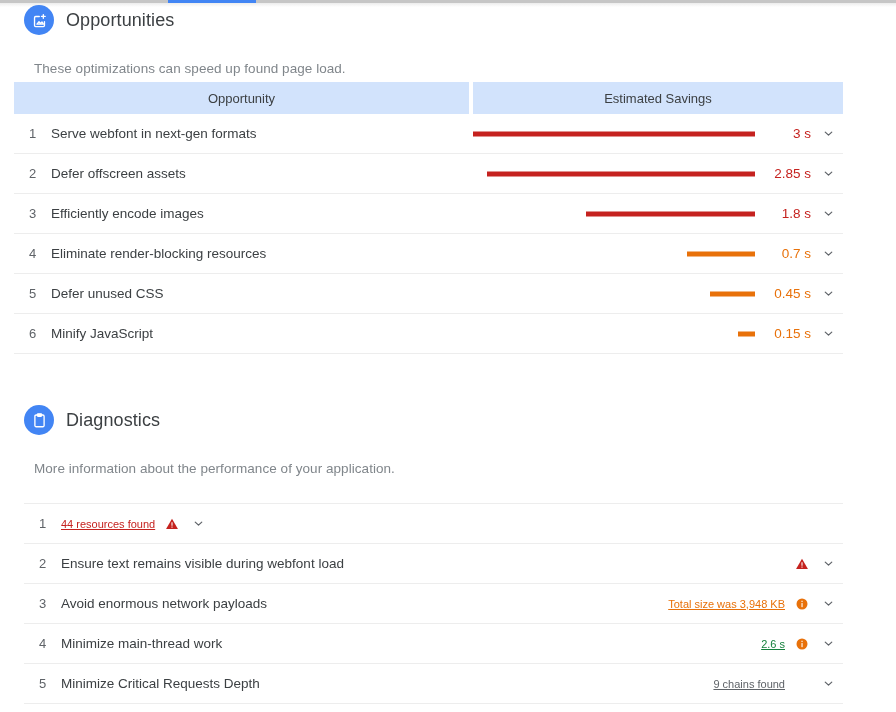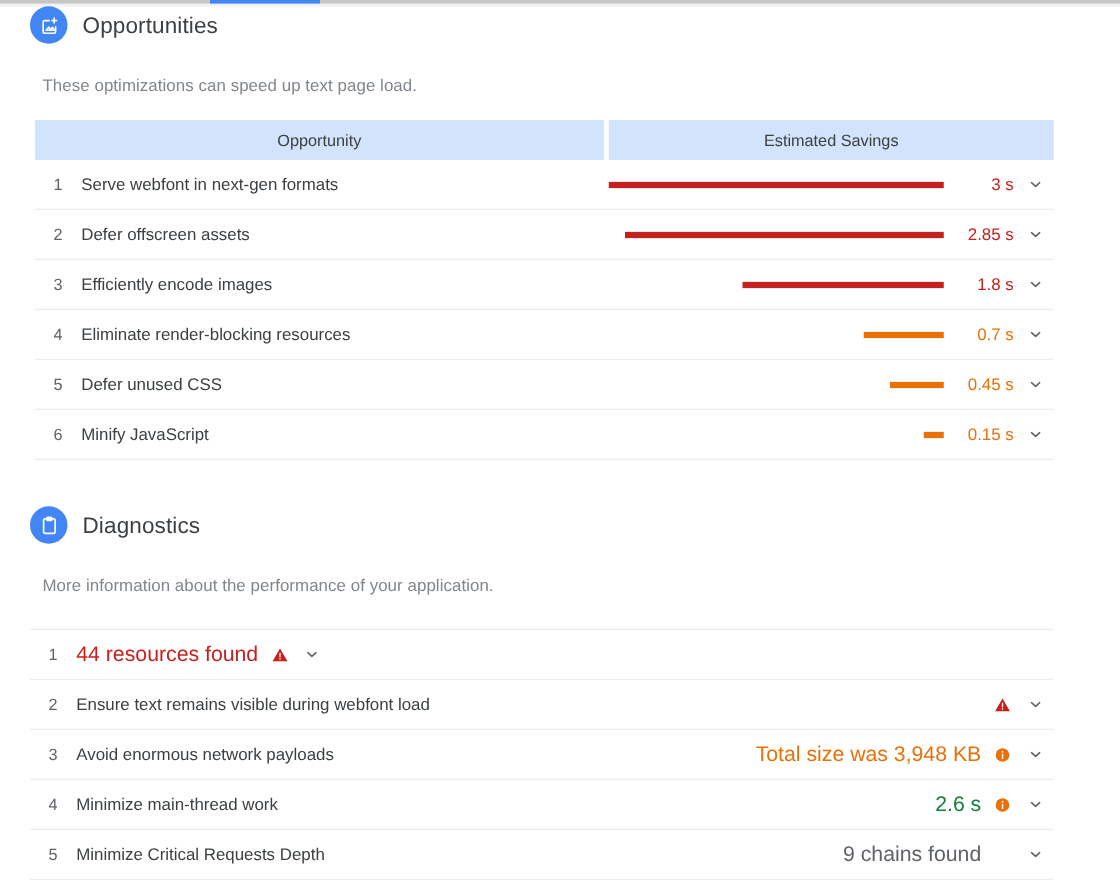--- a/index.html
+++ b/index.html
@@ -84,22 +84,22 @@
   .section-desc {
     font-size: 13.5px;
     color: #80868b;
     padding-left: 34px;
     margin-top: 24px;
     letter-spacing: .05px;
   }
 
   
   .opp-table {
-    margin-top: 20px;
-    padding-left: 28px;
+    margin-top: 6px;
+    padding-left: 14px;
     padding-right: 53px;
   }
   .opp-header {
     display: flex;
     height: 32px;
   }
   .opp-header .hcell {
     background: #d2e3fc;
     display: flex;
     align-items: center;
@@ -172,24 +172,25 @@
     border-bottom: 1px solid #ededed;
   }
   .diag-row:first-child { border-top: 1px solid #ededed; }
   .diag-label {
     flex: 1;
     font-size: 13.5px;
     color: #3c4043;
     white-space: nowrap;
   }
   .diag-val {
-    font-size: 17px;
+    font-size: 11px;
     text-align: left;
     white-space: nowrap;
     padding-right: 6px;
+    text-decoration: underline;
   }
   .diag-sev {
     width: 22px;
     flex: none;
     display: flex;
     align-items: center;
     justify-content: center;
   }
   .diag-sev svg { display: block; }
 </style>
@@ -208,21 +209,21 @@
     <span class="sec-badge">
       <svg width="17" height="17" viewBox="0 0 24 24" fill="none" stroke="#ffffff" stroke-width="1.9" stroke-linecap="round" stroke-linejoin="round">
         <path d="M19 13.5V19a1.6 1.6 0 0 1-1.6 1.6H6.6A1.6 1.6 0 0 1 5 19V8a1.6 1.6 0 0 1 1.6-1.6h5.1"></path>
         <path d="M8.4 17.2l2.9-3.4 2.2 2.5 2-2.3 2.1 3.2z"></path>
         <path d="M17.4 3.6v5.2M14.8 6.2h5.2"></path>
       </svg>
     </span>
     <span class="section-title">Opportunities</span>
   </div>
 
-  <div class="section-desc">These optimizations can speed up text page load.</div>
+  <div class="section-desc">These optimizations can speed up found page load.</div>
 
   <div class="opp-table">
     <div class="opp-header">
       <div class="hcell left">Opportunity</div>
       <div class="hcell right">Estimated Savings</div>
     </div>
     <div id="opp-rows">
         <div class="opp-row">
           <div class="row-idx">1</div>
           <div class="row-label">Serve webfont in next-gen formats</div>

